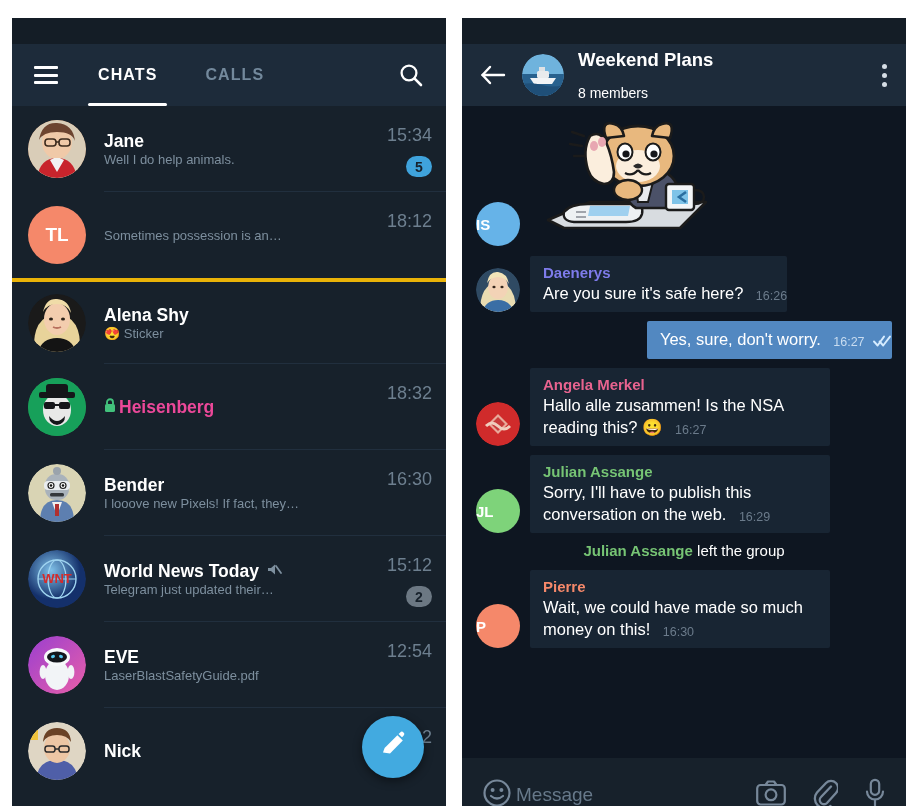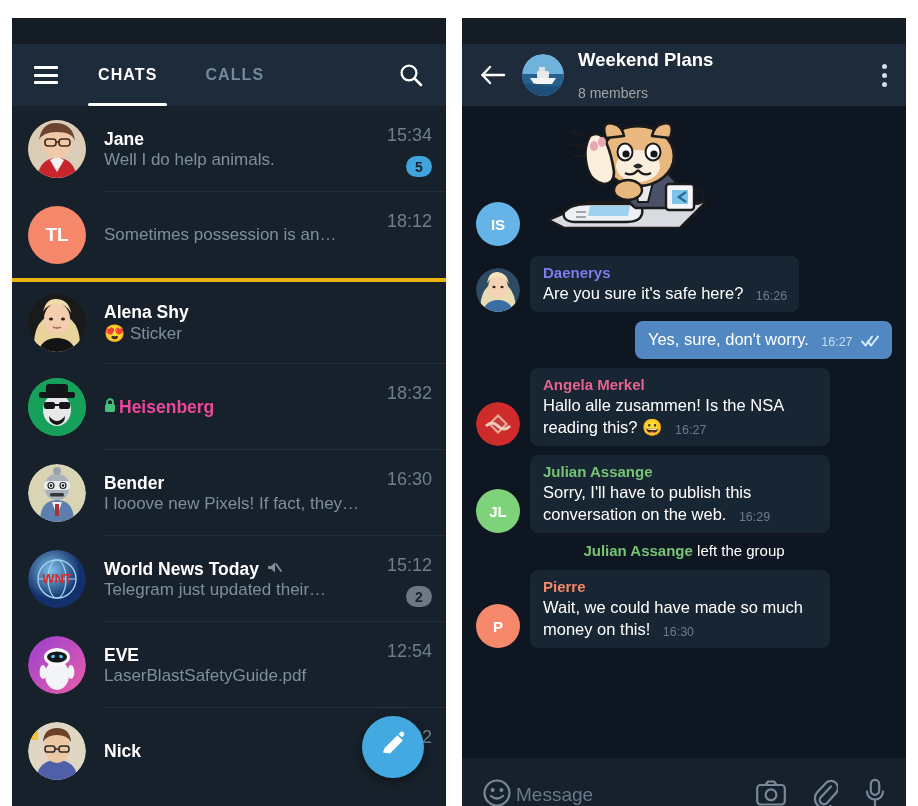--- a/index.html
+++ b/index.html
@@ -70,21 +70,21 @@
     font-size: 19px; font-weight: bold; color: #fff;
   }
   .chat-body { flex: 1 1 auto; min-width: 0; margin-left: 18px; padding-right: 6px; }
   .chat-top { display: flex; align-items: baseline; }
   .chat-name {
     font-size: 17.5px; font-weight: bold; color: #ffffff;
     white-space: nowrap; overflow: hidden; text-overflow: ellipsis;
   }
   .chat-name.secret { color: #ec4899; }
   .chat-msg {
-    font-size: 17px; color: #7d8f9e; 
+    font-size: 13px; color: #7d8f9e; 
     white-space: nowrap; overflow: hidden; text-overflow: ellipsis;
     display: flex; align-items: center; gap: 2px;
   }
   .chat-meta {
     flex: 0 0 auto; display: flex; flex-direction: column;
     align-items: flex-end; margin-left: 6px; height: 56px;
     justify-content: flex-start; padding-top: 4px;
   }
   .meta-top { display: flex; align-items: center; gap: 5px; }
   .chat-time { font-size: 18px; color: #6d7f8f; }
@@ -109,39 +109,39 @@
     height: 62px; background: #1d2b3a;
     display: flex; align-items: center; padding: 0 18px;
   }
   .back-arrow { width: 26px; height: 22px; flex: 0 0 26px; }
   .conv-avatar {
     width: 42px; height: 42px; border-radius: 50%; margin-left: 16px;
     overflow: hidden; flex: 0 0 42px;
   }
   .conv-titles { margin-left: 14px; flex: 1 1 auto; min-width: 0; }
   .conv-title { font-size: 18.5px; font-weight: bold; color: #fff; line-height: 1.15; }
-  .conv-sub { font-size: 14px; color: #a3a3a3; margin-top: 14px; }
+  .conv-sub { font-size: 14px; color: #ffffff; margin-top: 14px; }
   .kebab { width: 6px; display: flex; flex-direction: column; gap: 4px; flex: 0 0 6px; }
   .kebab i { width: 5px; height: 5px; border-radius: 50%; background: #d5dde5; display: block; }
 
   .msgs {
     background: #0e1621; height: 652px; position: relative;
     padding: 10px 14px 6px 14px; overflow: hidden;
   }
   .msg-row { display: flex; align-items: flex-end; margin-bottom: 9px; }
   .msg-row.out { justify-content: flex-end; }
   .m-avatar {
     width: 44px; height: 44px; border-radius: 50%; flex: 0 0 44px;
     overflow: hidden; margin-right: 10px;
-    display: flex; align-items: center; justify-content: center;
+    display: flex; align-items: center; 
     font-size: 15px; font-weight: bold; color: #fff;
   }
   .bubble {
-    background: #182533; border-radius: 8px;
-    padding: 8px 12px 8px 13px; max-width: 300px;
+    background: #182533; border-radius: 2px;
+    padding: 8px 0 8px 13px; max-width: 300px;
     position: relative;
   }
   .bubble.out { background: #5288c1; max-width: 320px; }
   .sender { font-size: 15px; font-weight: bold; margin-bottom: 2px; }
   .btext {
     font-size: 16.5px; color: #ffffff; line-height: 1.3;
     display: inline;
   }
   .btime {
     font-size: 12.5px; color: #6b7b8b; margin-left: 8px;

